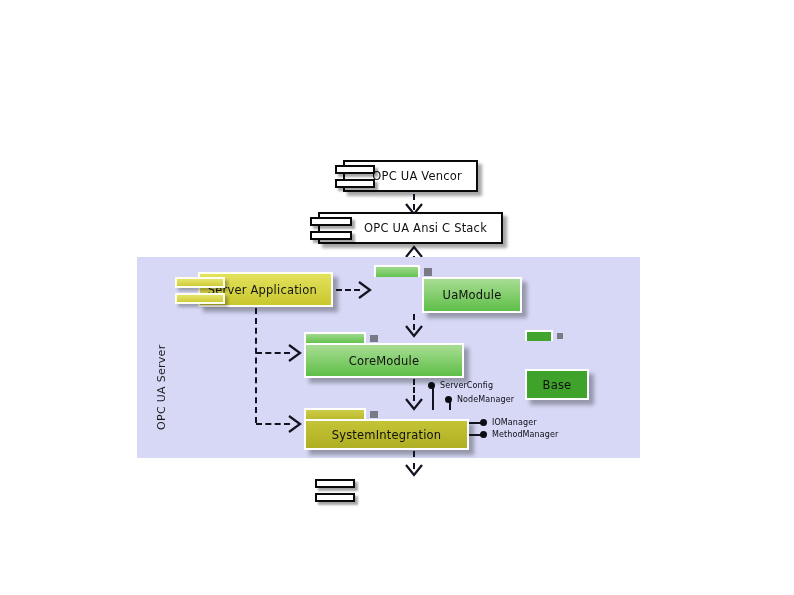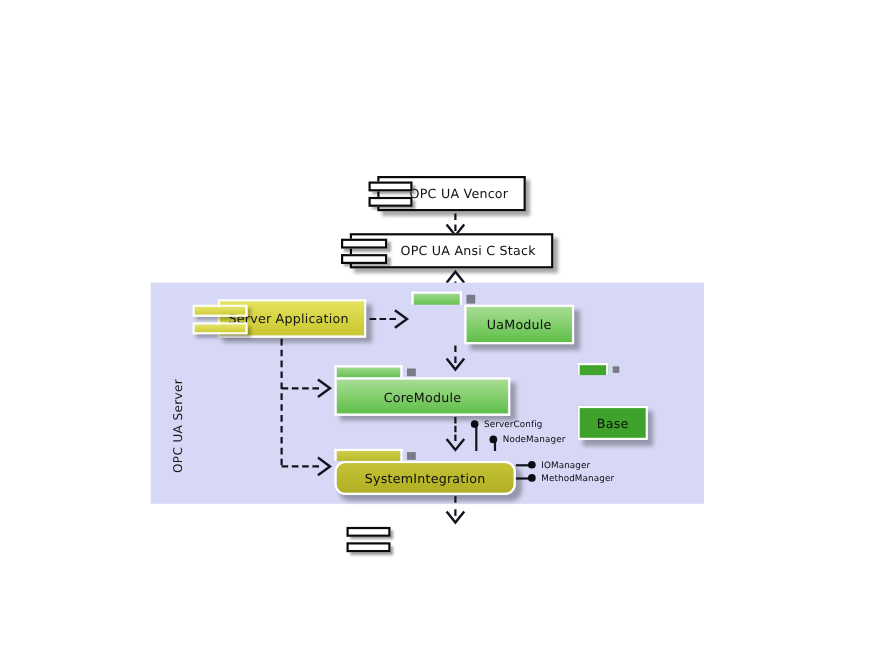--- a/index.html
+++ b/index.html
@@ -103,21 +103,21 @@
   }
   .pkg-label {
     font-size: 11.5px;
     color: #101010;
     white-space: nowrap;
     letter-spacing: 0.2px;
   }
 
   .green-grad   { background: linear-gradient(180deg, #a8dd94 0%, #5fbf48 100%); }
   .green-solid  { background: #3fa32b; }
-  .olive-grad   { background: linear-gradient(180deg, #c5c437 0%, #b0ae22 100%); border-radius: 10px; }
+  .olive-grad   { background: linear-gradient(180deg, #c5c437 0%, #b0ae22 100%); }
   .olive-tab    { background: linear-gradient(180deg, #cdcc4a 0%, #bcba2c 100%); }
   .green-tab    { background: linear-gradient(180deg, #9ed98c 0%, #66c24f 100%); }
   .green-tab-solid { background: #41a52d; }
 
   
   .pkg-nub {
     position: absolute;
     background: #7a7a86;
   }
 

